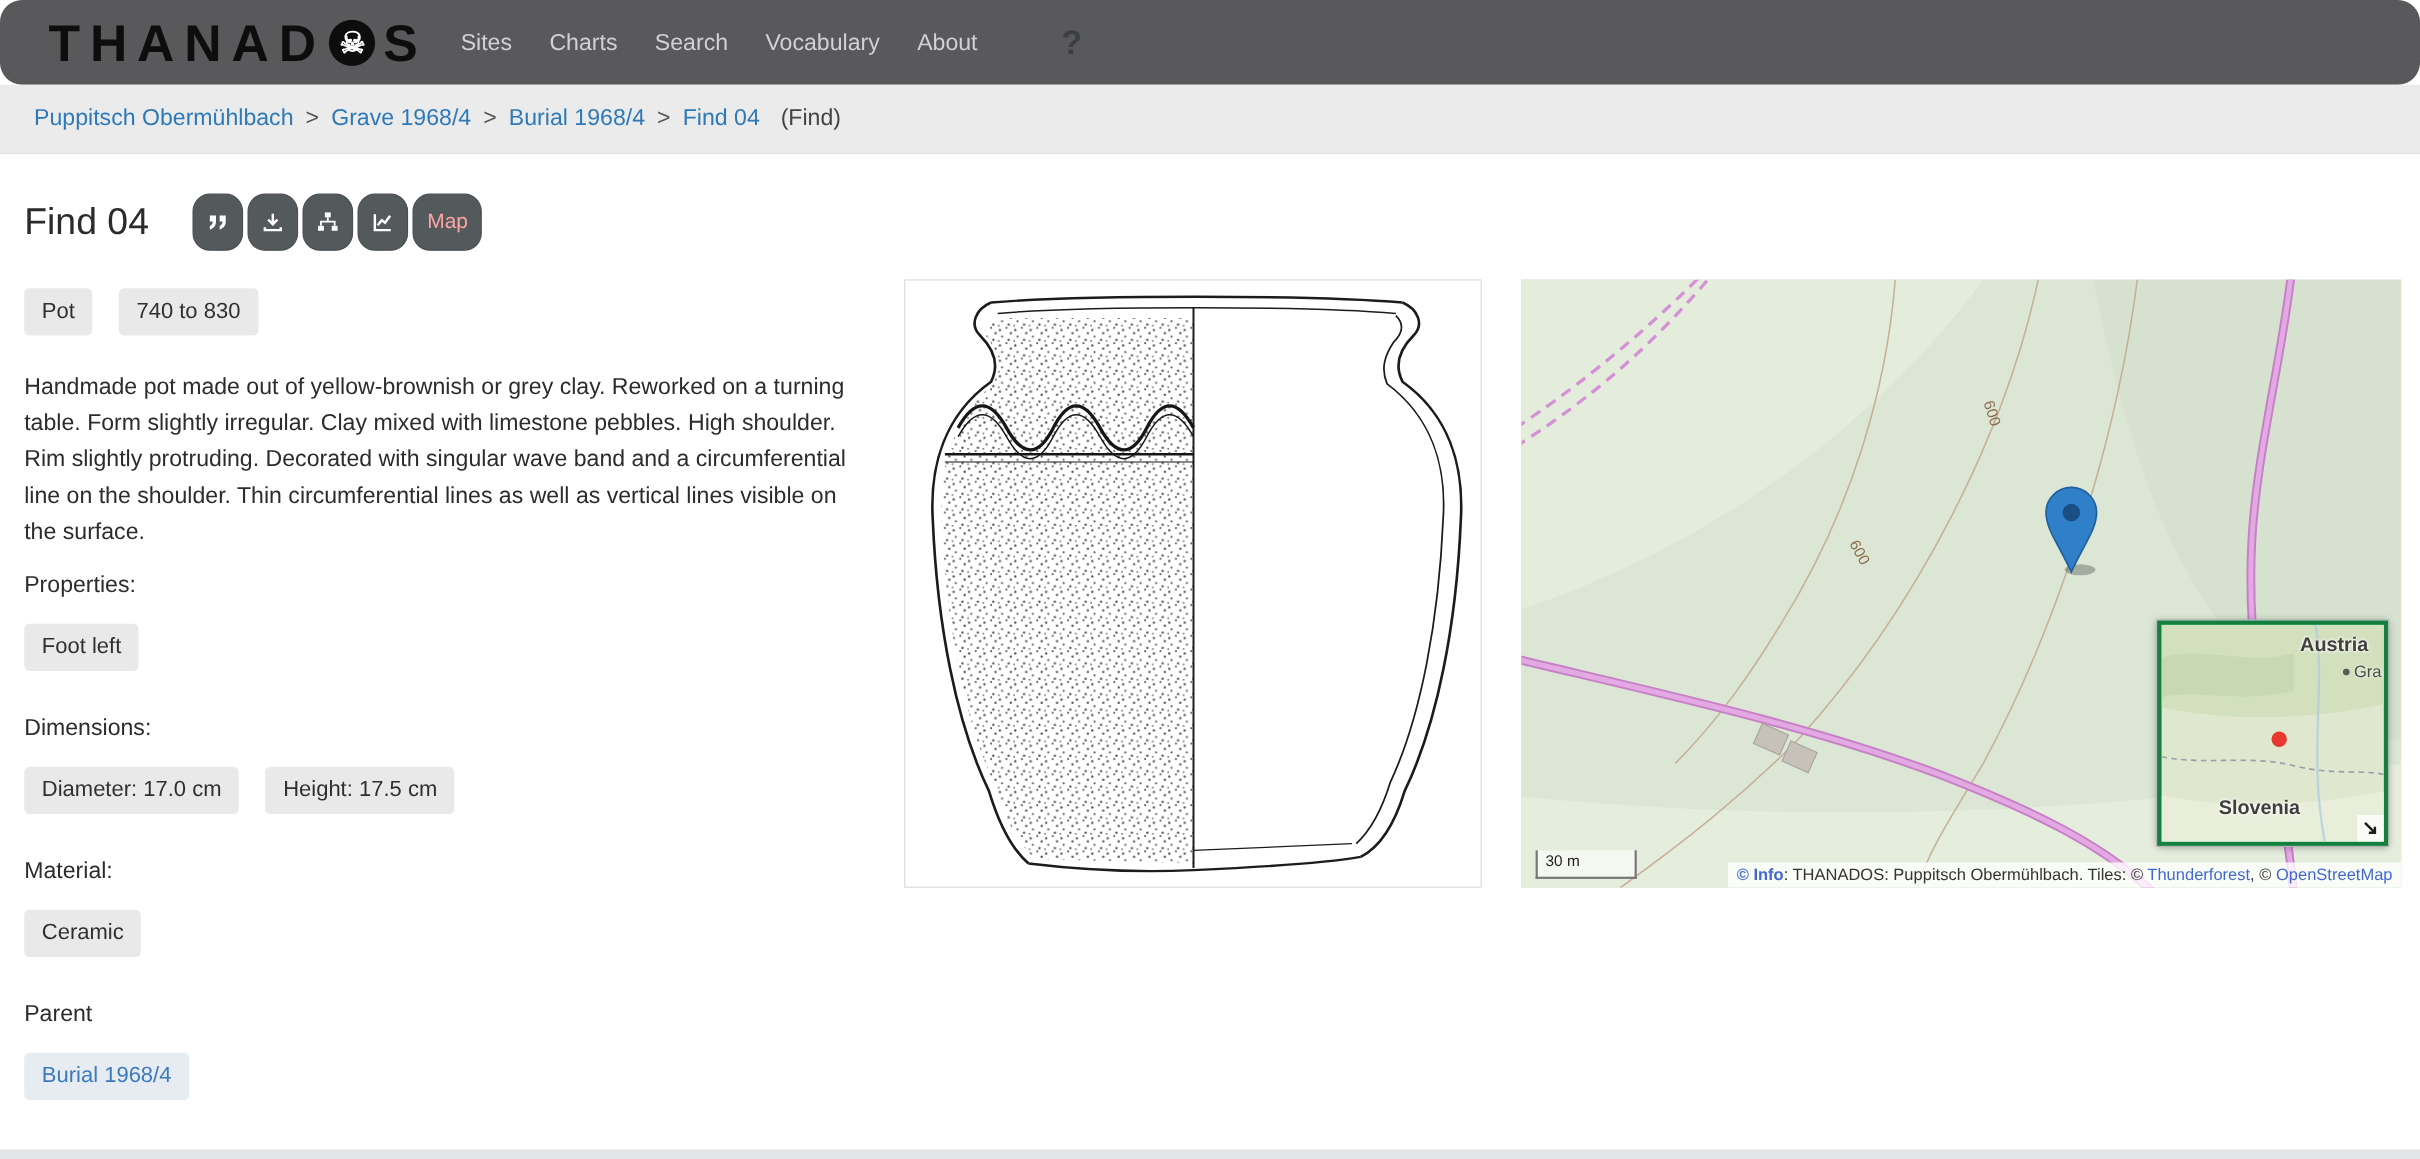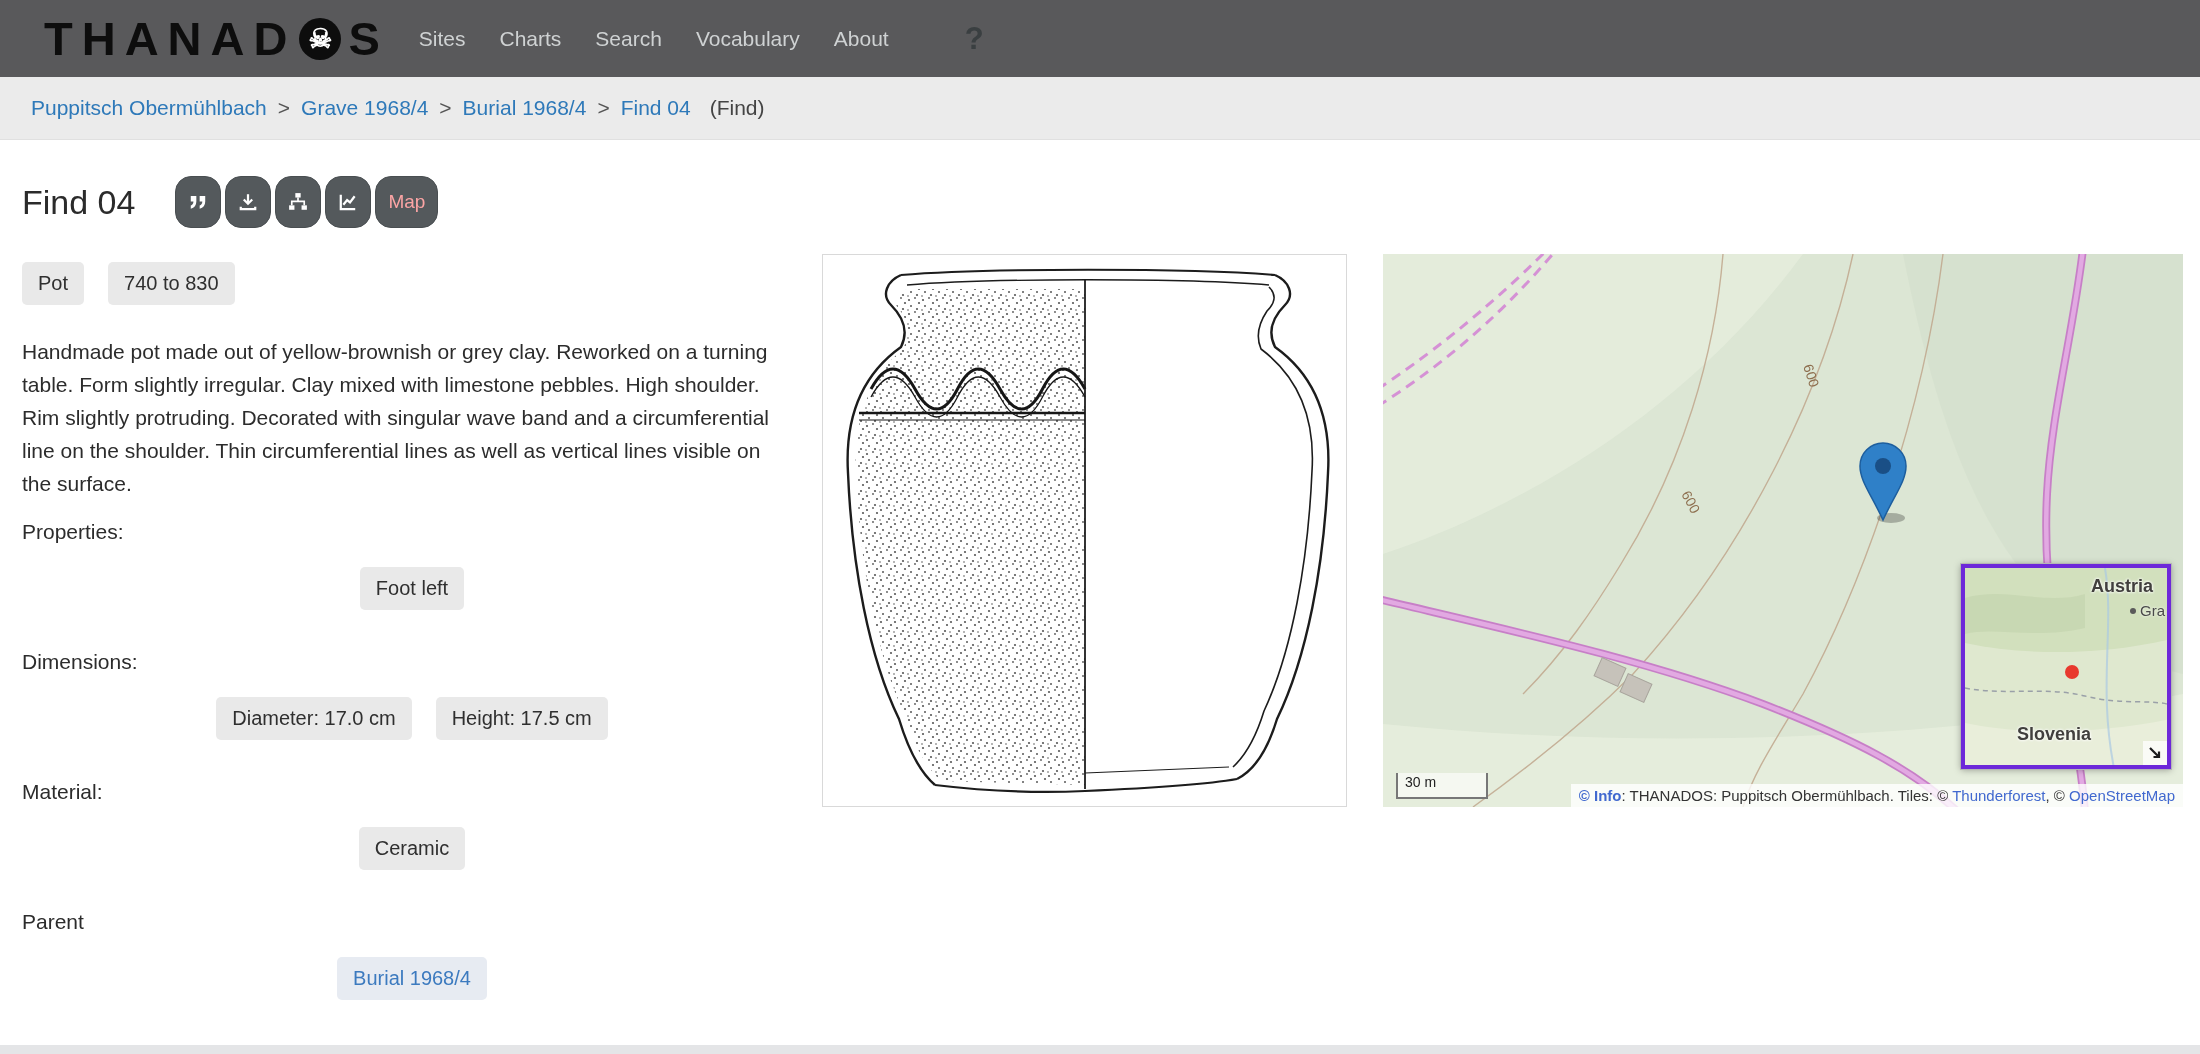--- a/index.html
+++ b/index.html
@@ -4,21 +4,21 @@
 <style>
   * { box-sizing: border-box; margin: 0; padding: 0; }
   html,body { width:2200px; height:1054px; }
   body {
     font-family: "Liberation Sans", sans-serif;
     background:#ffffff; color:#333; position:relative; overflow:hidden;
   }
   
   .navbar {
     position:absolute; top:0; left:0; width:2200px; height:77px;
-    background:#59595b; display:flex; align-items:center; padding:0 44px;
+    background:#59595b; display:flex; align-items:center; padding:0 44px;border-radius:20px;
   }
   .brand { display:flex; align-items:center; color:#0d0d0d; font-weight:700;
     font-size:47px; letter-spacing:9px; cursor:pointer; user-select:none; }
   .brand .skull {
     width:42px; height:42px; border-radius:50%; background:#0d0d0d; color:#fff;
     display:inline-flex; align-items:center; justify-content:center;
     font-size:27px; margin:0 7px 0 3px; letter-spacing:0;
   }
   .nav-items { display:flex; gap:34px; margin-left:30px;justify-content:center; }
   .nav-item { color:#cfd2d3; font-size:21px; cursor:pointer; }
@@ -52,21 +52,21 @@
   .badge {
     display:inline-block; background:#e9e9e9; border-radius:5px;
     padding:10px 16px; font-size:20px; color:#2f2f2f; white-space:nowrap;
   }
   .badge.link { background:#e7ebf2; color:#3c7abf; cursor:pointer; }
 
   .description { margin-top:30px; width:748px; font-size:21px; line-height:33px; color:#2c2c2c; }
 
   .section-label { margin-top:40px; font-size:21px; color:#2c2c2c; }
   .section-label.first { margin-top:20px; }
-  .badge-row { margin-top:23px; display:flex; gap:24px;justify-content:center; }
+  .badge-row { margin-top:23px; display:flex; gap:24px; }
 
   
   .pot-panel {
     position:absolute; left:822px; top:114px; width:525px; height:553px;
     background:#fff; border:1px solid #d9d9d9; cursor:pointer;
   }
   .pot-panel svg { display:block; }
 
   
   .map-panel {
@@ -81,21 +81,21 @@
   }
   .map-attribution {
     position:absolute; right:0; bottom:0; background:rgba(255,255,255,0.8);
     font-size:15px; color:#333; padding:3px 8px; white-space:nowrap;
   }
   .attr-link { color:#4169cf; cursor:pointer; }
   .attr-link.bold { font-weight:700; }
 
   .inset {
     position:absolute; right:12px; top:310px; width:210px; height:205px;
-    border:4px solid #6d28d9; outline:1px solid #b5b5b5;
+    border:4px solid #15803d; outline:1px solid #b5b5b5;
     box-shadow:0 1px 7px rgba(0,0,0,0.35); background:#5eead4; overflow:hidden;
   }
   .inset-label { position:absolute; font-weight:700; font-size:18px; color:#413f3d;
     text-shadow:0 0 3px #fff, 0 0 3px #fff; }
   .inset-city { position:absolute; font-size:15px; font-weight:400; color:#4a4a4a;
     text-shadow:0 0 3px #fff; display:flex; align-items:center; gap:4px; }
   .inset-city .dot { width:6px; height:6px; background:#5a5a5a; border-radius:50%; }
   .inset-toggle {
     position:absolute; right:0; bottom:0; width:24px; height:24px;
     background:rgba(255,255,255,0.75); cursor:pointer;

